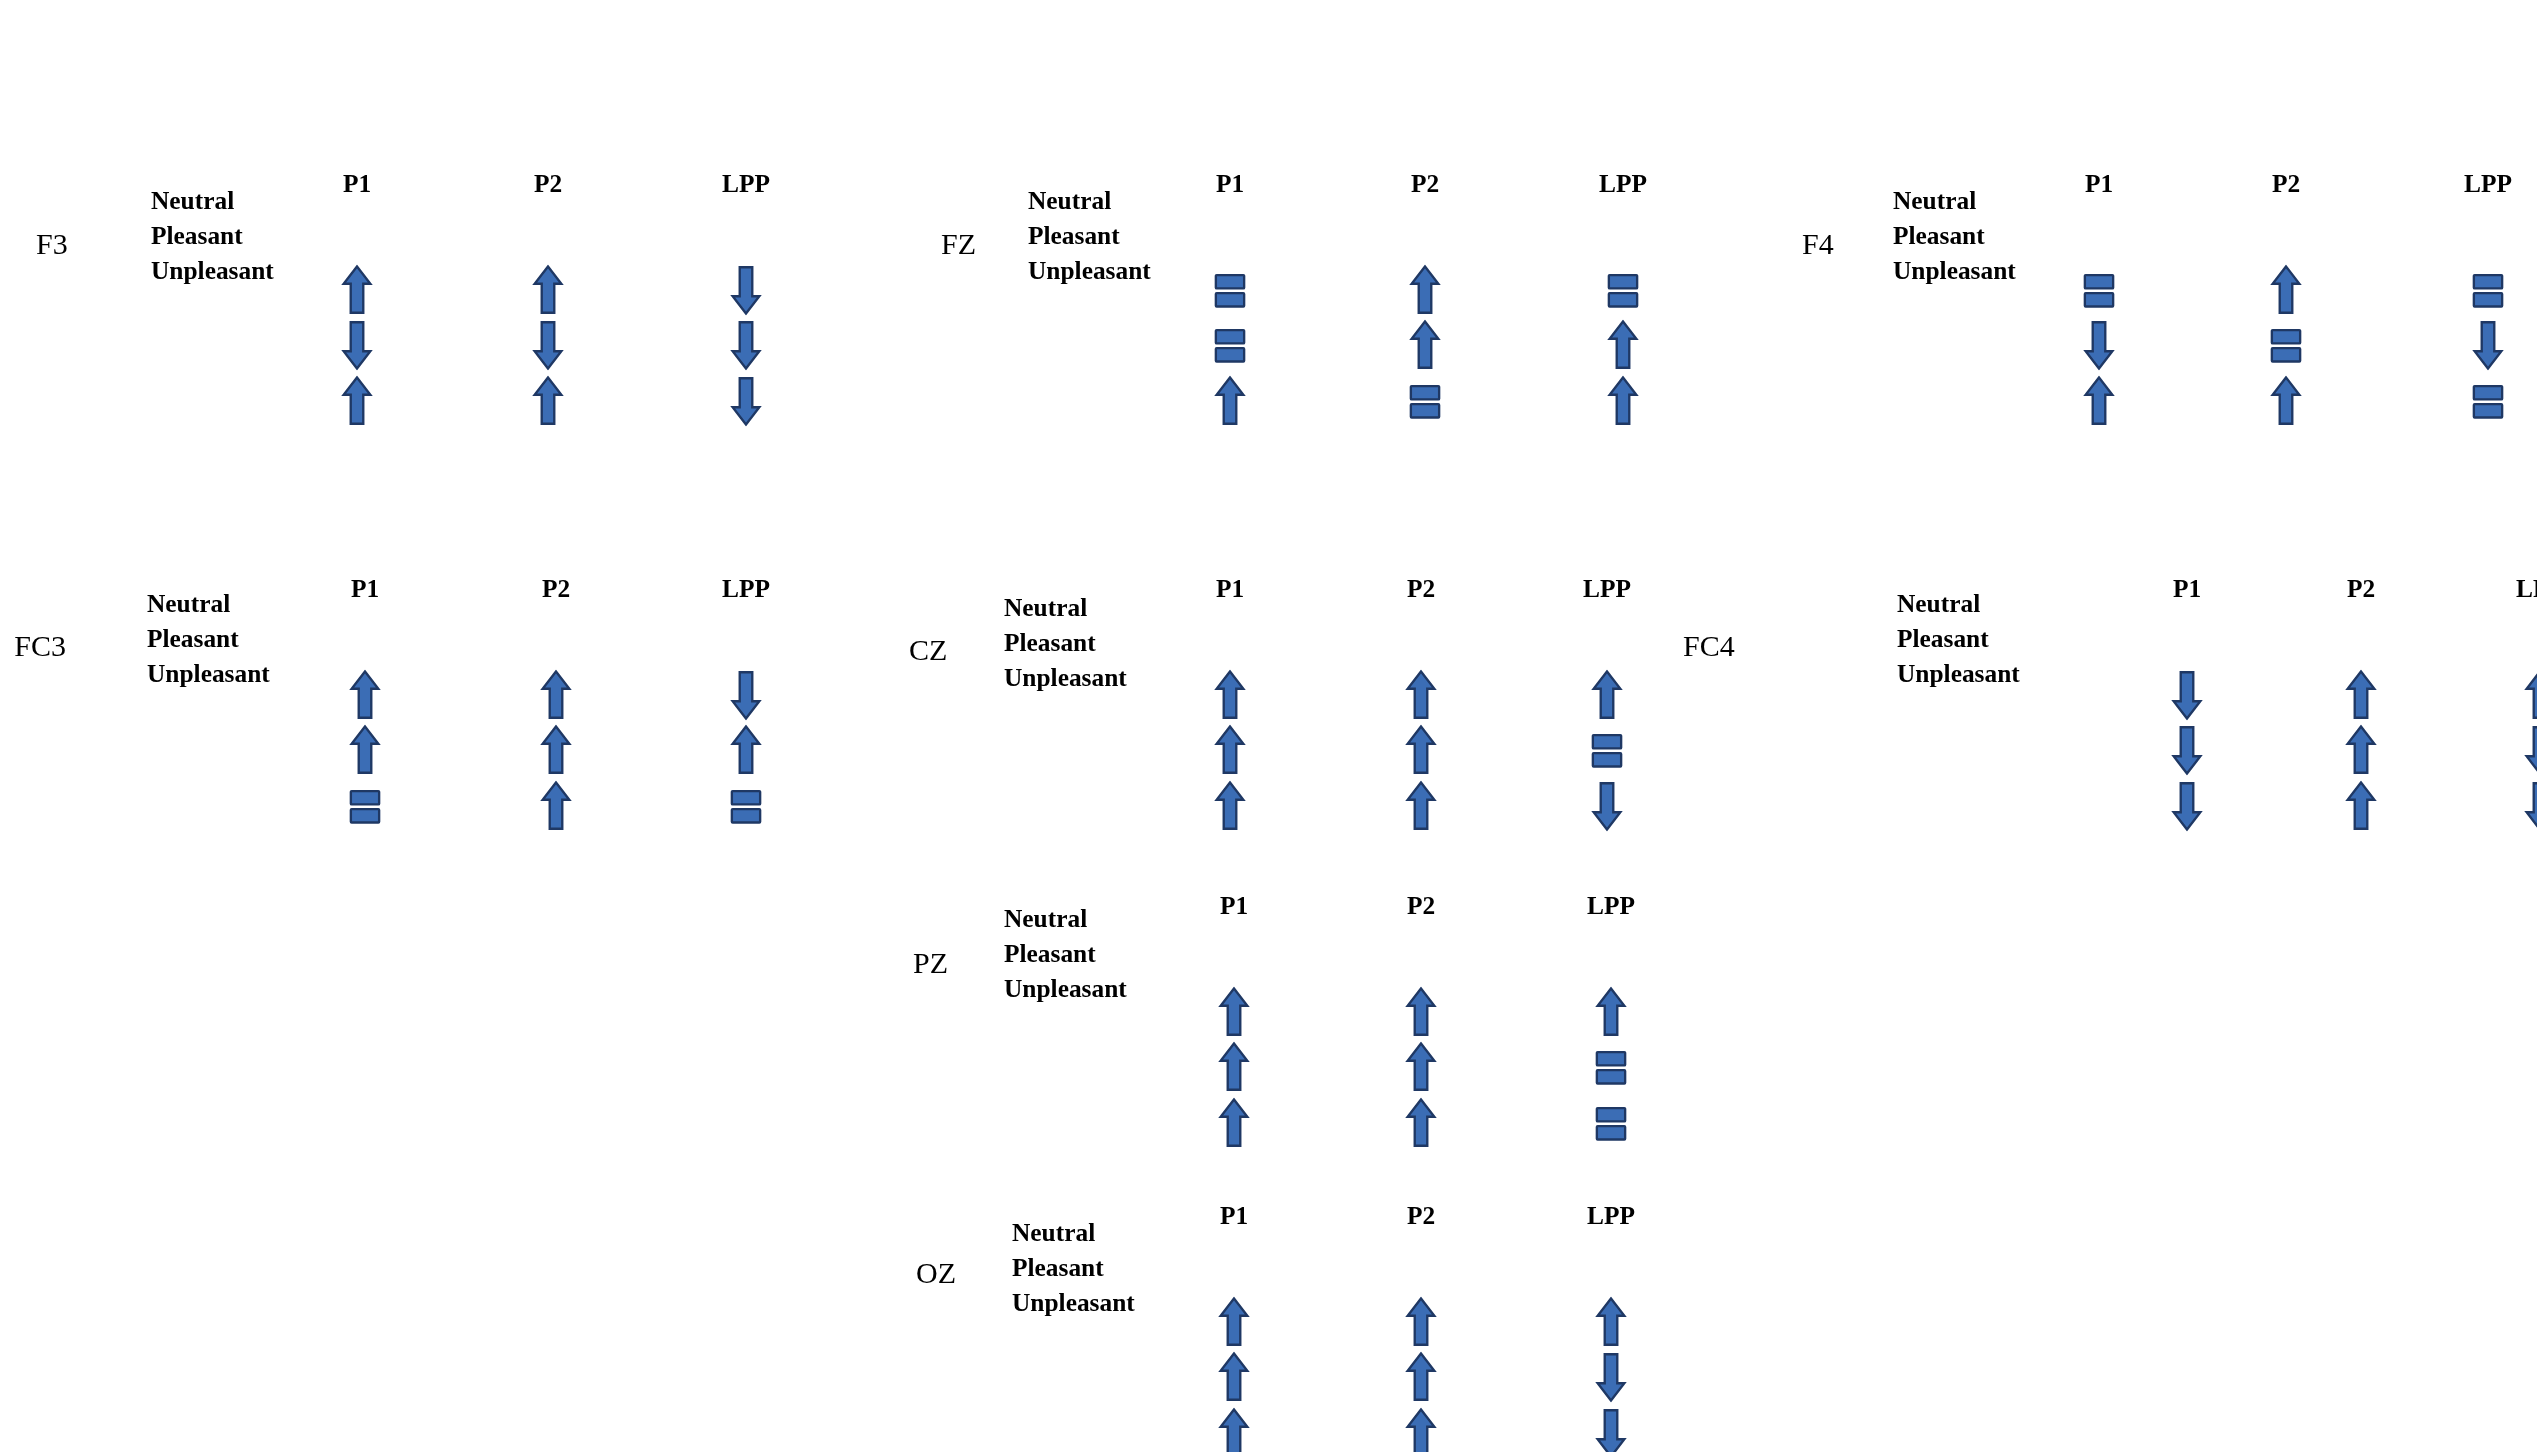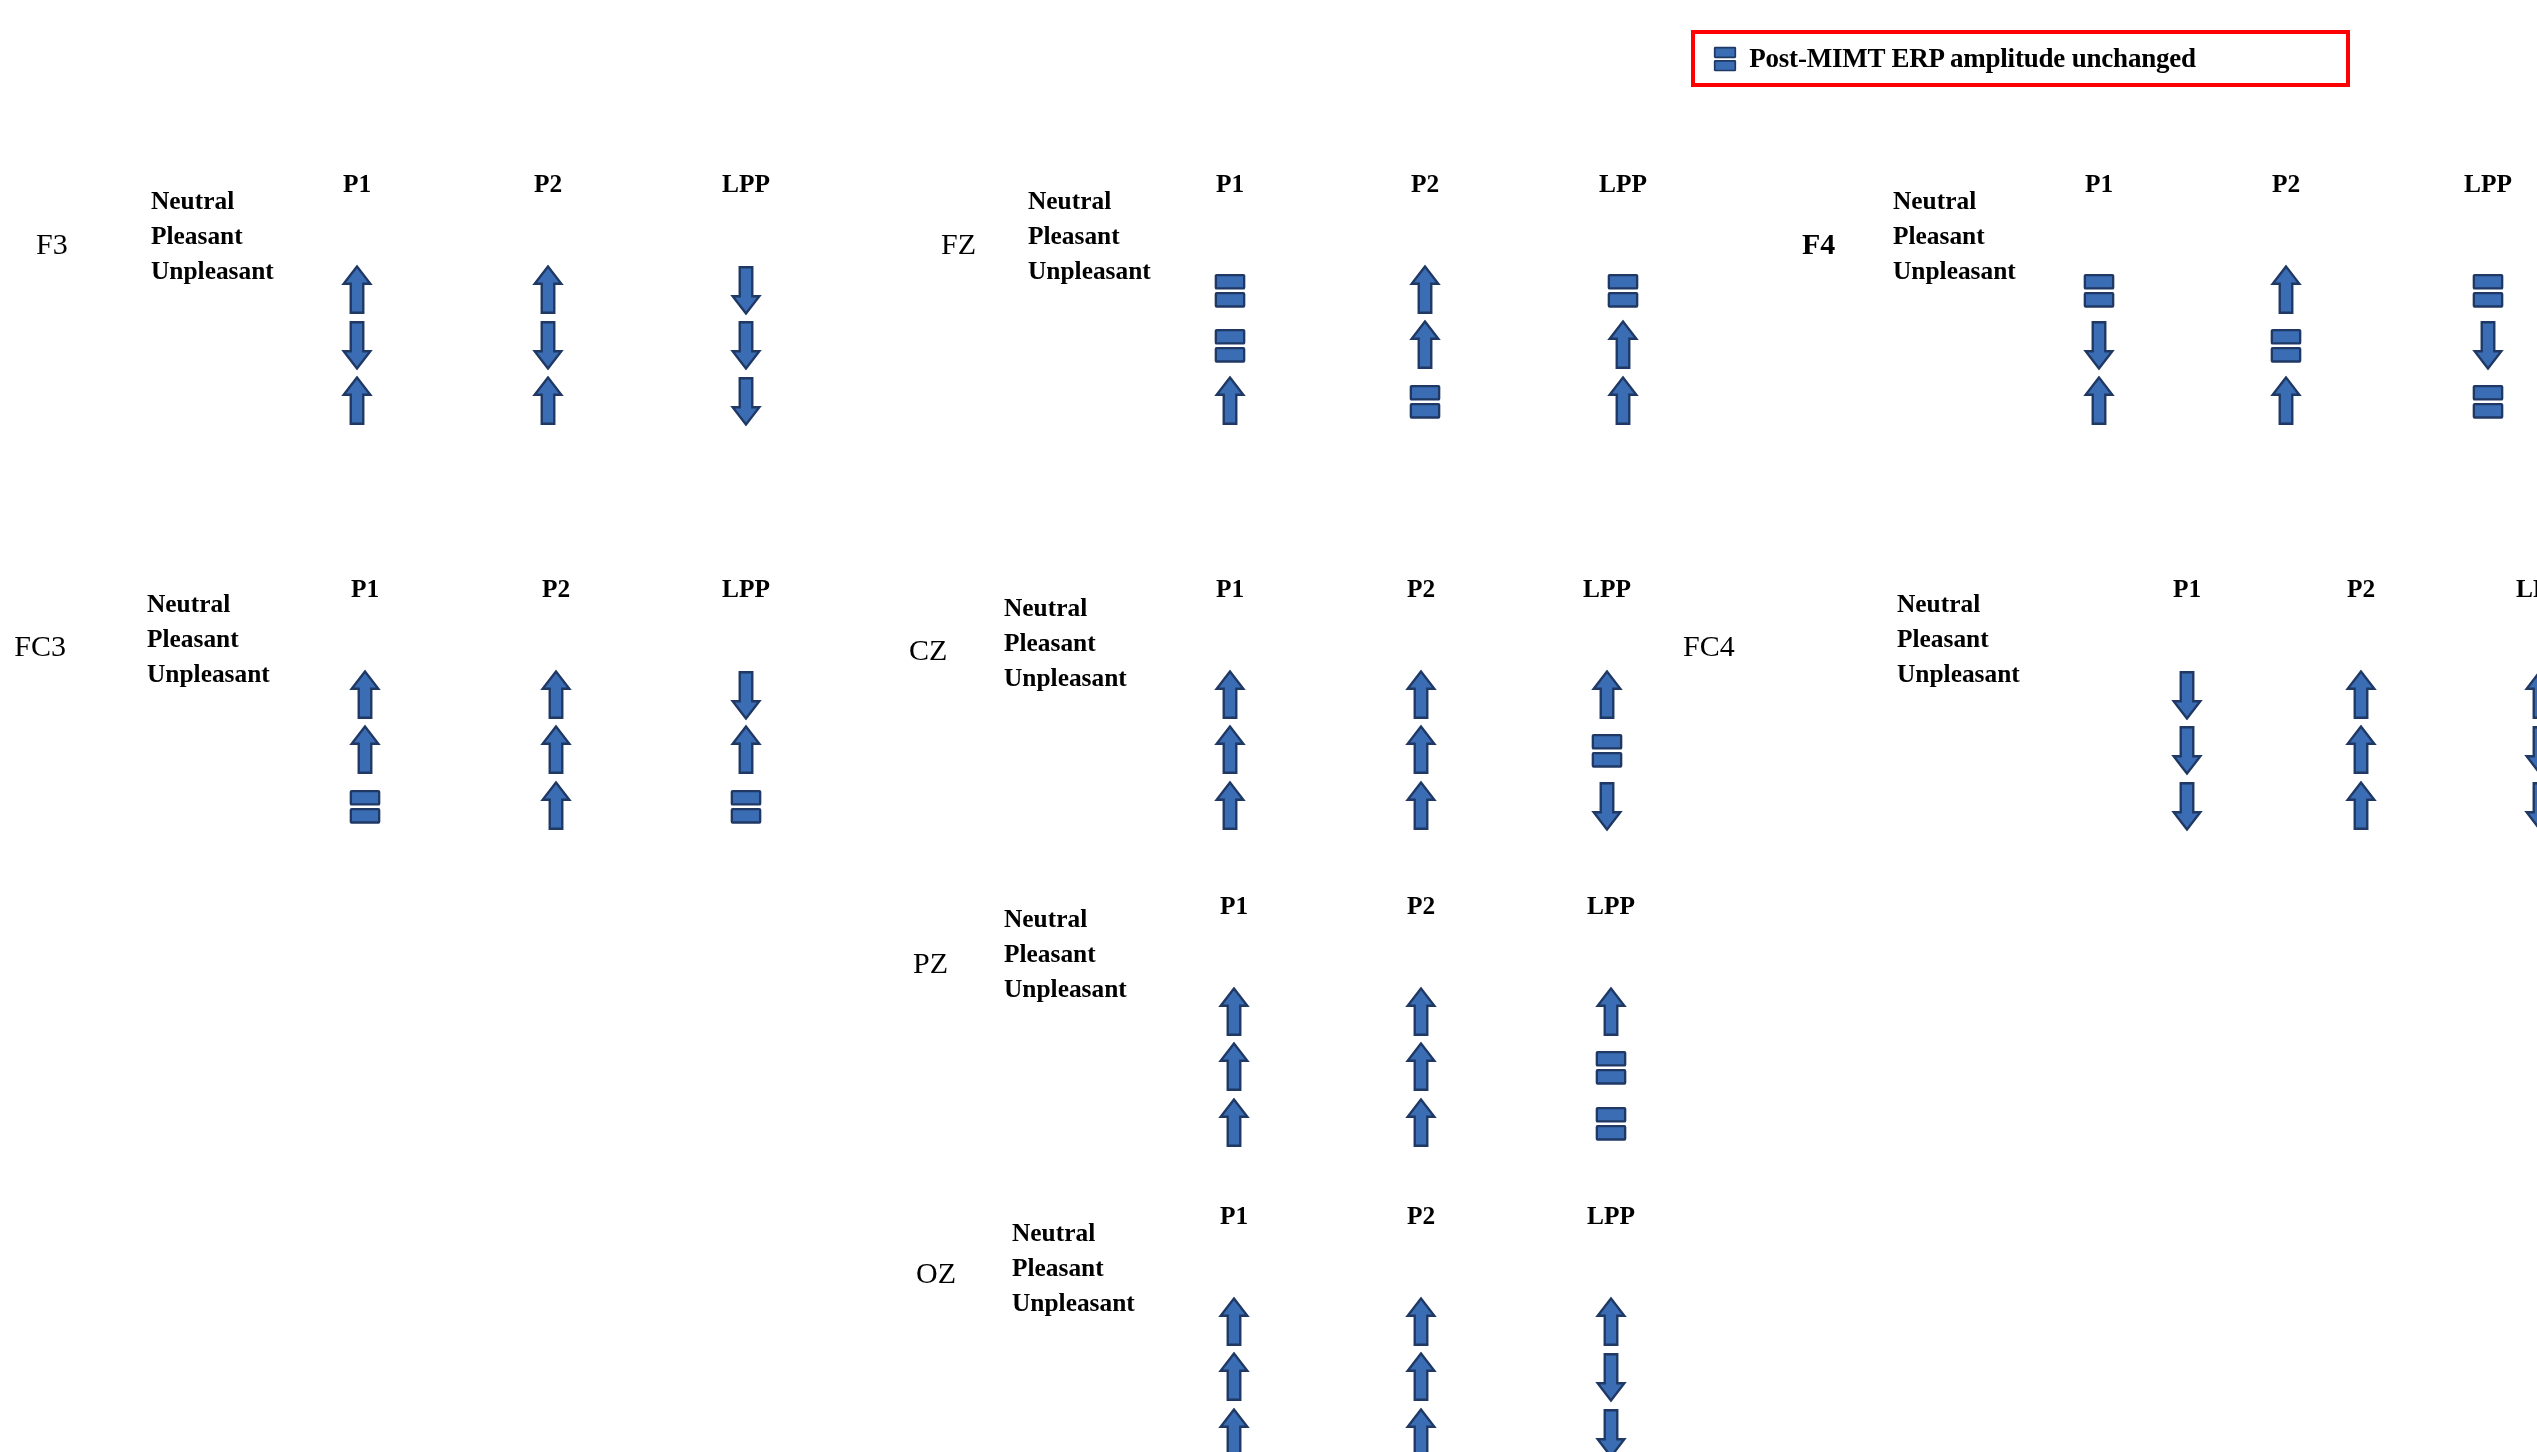--- a/index.html
+++ b/index.html
@@ -87,29 +87,20 @@
     position: absolute;
     width: 33px;
     height: 51px;
     transform: translate(-50%, -50%);
   }
 </style>
 </head>
 <body>
 
 <div class="legend-row">
-  <div class="legend-box lb3">
-    <span class="icon icon-legend">
-        <svg width="24" height="37" viewBox="0 0 42 64">
-          <rect x="3" y="13" width="36" height="17" rx="1" fill="#3b6db5" stroke="#1f3864" stroke-width="3"></rect>
-          <rect x="3" y="36" width="36" height="17" rx="1" fill="#3b6db5" stroke="#1f3864" stroke-width="3"></rect>
-        </svg>
-      </span>
-    <span class="legend-text">Post-MIMT ERP amplitude unchanged</span>
-  </div>
 </div>
 
 <div id="panels-root">
     <div class="panel" style="left: 0px; top: 143px;">
       <div class="panel-label" style="left: 36px; top: 86px;">F3</div>
       <div class="row-labels" style="left: 151px; top: 40px;">
         <div>Neutral</div>
         <div>Pleasant</div>
         <div>Unpleasant</div>
       </div>
@@ -180,21 +171,21 @@
             <rect x="3" y="36" width="36" height="17" rx="1" fill="#3b6db5" stroke="#1f3864" stroke-width="3"></rect>
           </svg></span></div>
       <div class="cell" style="left: 726px; top: 202px;"><span class="icon icon-cell"><svg width="33" height="51" viewBox="0 0 42 64">
             <path d="M21 2 L38 24 L29 24 L29 61 L13 61 L13 24 L4 24 Z" fill="#3b6db5" stroke="#1f3864" stroke-width="3" stroke-linejoin="miter"></path>
           </svg></span></div>
       <div class="cell" style="left: 726px; top: 258px;"><span class="icon icon-cell"><svg width="33" height="51" viewBox="0 0 42 64">
             <path d="M21 2 L38 24 L29 24 L29 61 L13 61 L13 24 L4 24 Z" fill="#3b6db5" stroke="#1f3864" stroke-width="3" stroke-linejoin="miter"></path>
           </svg></span></div>
     </div>
     <div class="panel" style="left: 1770px; top: 143px;">
-      <div class="panel-label" style="left: 32px; top: 86px; font-weight: bold;">F4</div>
+      <div class="panel-label" style="left: 32px; top: 86px;">F4</div>
       <div class="row-labels" style="left: 123px; top: 40px;">
         <div>Neutral</div>
         <div>Pleasant</div>
         <div>Unpleasant</div>
       </div>
       <div class="col-head" style="left: 329px; top: 28px;">P1</div>
       <div class="cell" style="left: 329px; top: 147px;"><span class="icon icon-cell"><svg width="33" height="51" viewBox="0 0 42 64">
             <rect x="3" y="13" width="36" height="17" rx="1" fill="#3b6db5" stroke="#1f3864" stroke-width="3"></rect>
             <rect x="3" y="36" width="36" height="17" rx="1" fill="#3b6db5" stroke="#1f3864" stroke-width="3"></rect>
           </svg></span></div>

